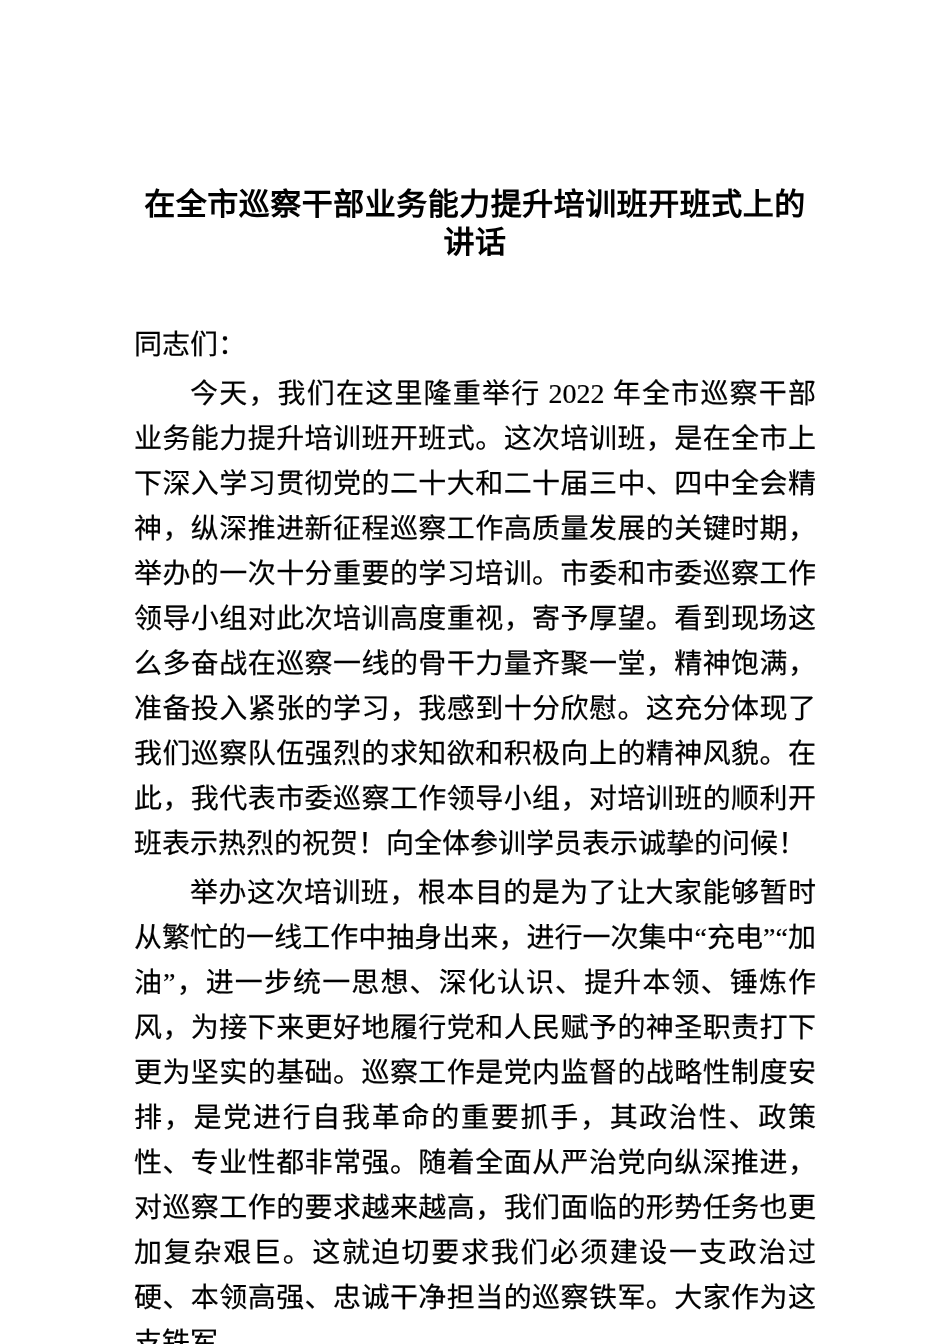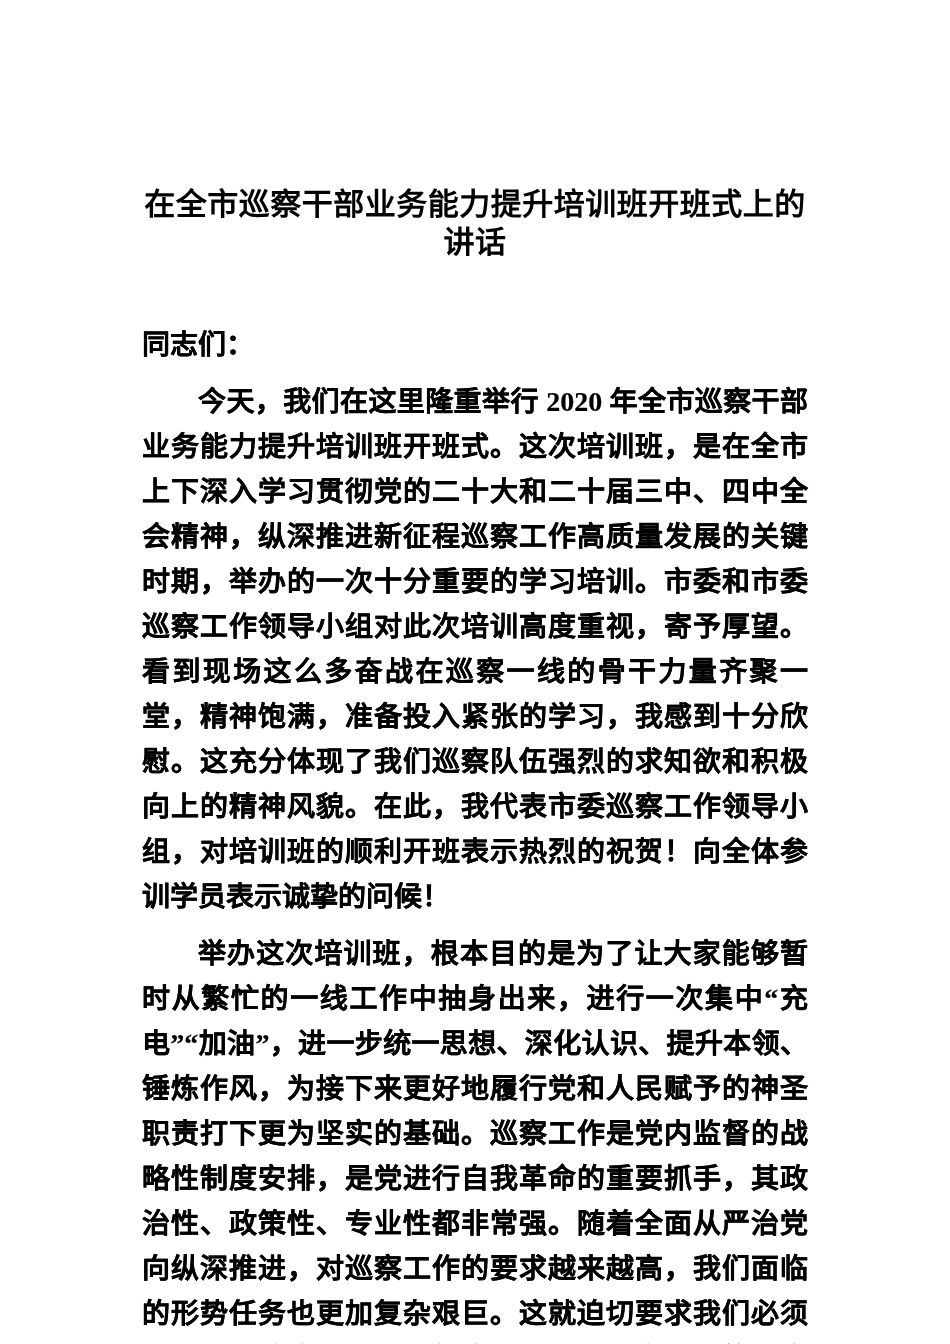--- a/index.html
+++ b/index.html
@@ -21,38 +21,38 @@
   .doc-title {
     margin: 0 0 60px 0;
     font-size: 31px;
     line-height: 38px;
     font-weight: bold;
     text-align: center;
     letter-spacing: 0.5px;
     font-family: "Liberation Serif", "DejaVu Serif", serif;
   }
   .para {
-    margin: 12px;
+    margin: 4px;
     font-size: 28px;
     line-height: 45px;
     text-align: justify;
     text-justify: inter-ideograph;
-    font-weight: 700;
+    font-weight: 400;
     
     -webkit-text-stroke: 0.2px #000;
   }
   .para.indent {
     text-indent: 2em;
   }
 </style>
 </head>
 <body>
 
 <div class="page">
   <h1 class="doc-title">在全市巡察干部业务能力提升培训班开班式上的讲话</h1>
 
   <p class="para">同志们：</p>
 
 
-  <p class="para indent">今天，我们在这里隆重举行 2020 年全市巡察干部业务能力提升培训班开班式。这次培训班，是在全市上下深入学习贯彻党的二十大和二十届三中、四中全会精神，纵深推进新征程巡察工作高质量发展的关键时期，举办的一次十分重要的学习培训。市委和市委巡察工作领导小组对此次培训高度重视，寄予厚望。看到现场这么多奋战在巡察一线的骨干力量齐聚一堂，精神饱满，准备投入紧张的学习，我感到十分欣慰。这充分体现了我们巡察队伍强烈的求知欲和积极向上的精神风貌。在此，我代表市委巡察工作领导小组，对培训班的顺利开班表示热烈的祝贺！向全体参训学员表示诚挚的问候！</p>
+  <p class="para indent">今天，我们在这里隆重举行 2022 年全市巡察干部业务能力提升培训班开班式。这次培训班，是在全市上下深入学习贯彻党的二十大和二十届三中、四中全会精神，纵深推进新征程巡察工作高质量发展的关键时期，举办的一次十分重要的学习培训。市委和市委巡察工作领导小组对此次培训高度重视，寄予厚望。看到现场这么多奋战在巡察一线的骨干力量齐聚一堂，精神饱满，准备投入紧张的学习，我感到十分欣慰。这充分体现了我们巡察队伍强烈的求知欲和积极向上的精神风貌。在此，我代表市委巡察工作领导小组，对培训班的顺利开班表示热烈的祝贺！向全体参训学员表示诚挚的问候！</p>
 
   <p class="para indent">举办这次培训班，根本目的是为了让大家能够暂时从繁忙的一线工作中抽身出来，进行一次集中“充电”“加油”，进一步统一思想、深化认识、提升本领、锤炼作风，为接下来更好地履行党和人民赋予的神圣职责打下更为坚实的基础。巡察工作是党内监督的战略性制度安排，是党进行自我革命的重要抓手，其政治性、政策性、专业性都非常强。随着全面从严治党向纵深推进，对巡察工作的要求越来越高，我们面临的形势任务也更加复杂艰巨。这就迫切要求我们必须建设一支政治过硬、本领高强、忠诚干净担当的巡察铁军。大家作为这支铁军</p>
 </div>
 
 </body></html>

